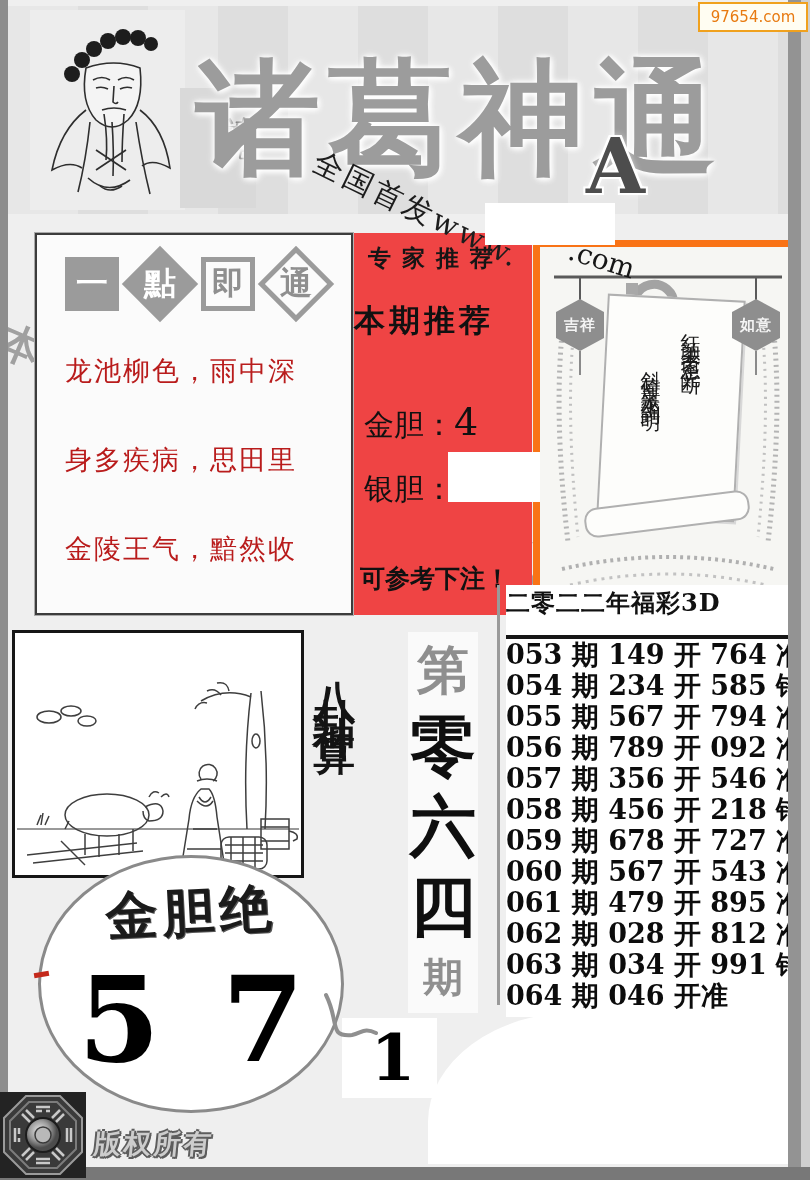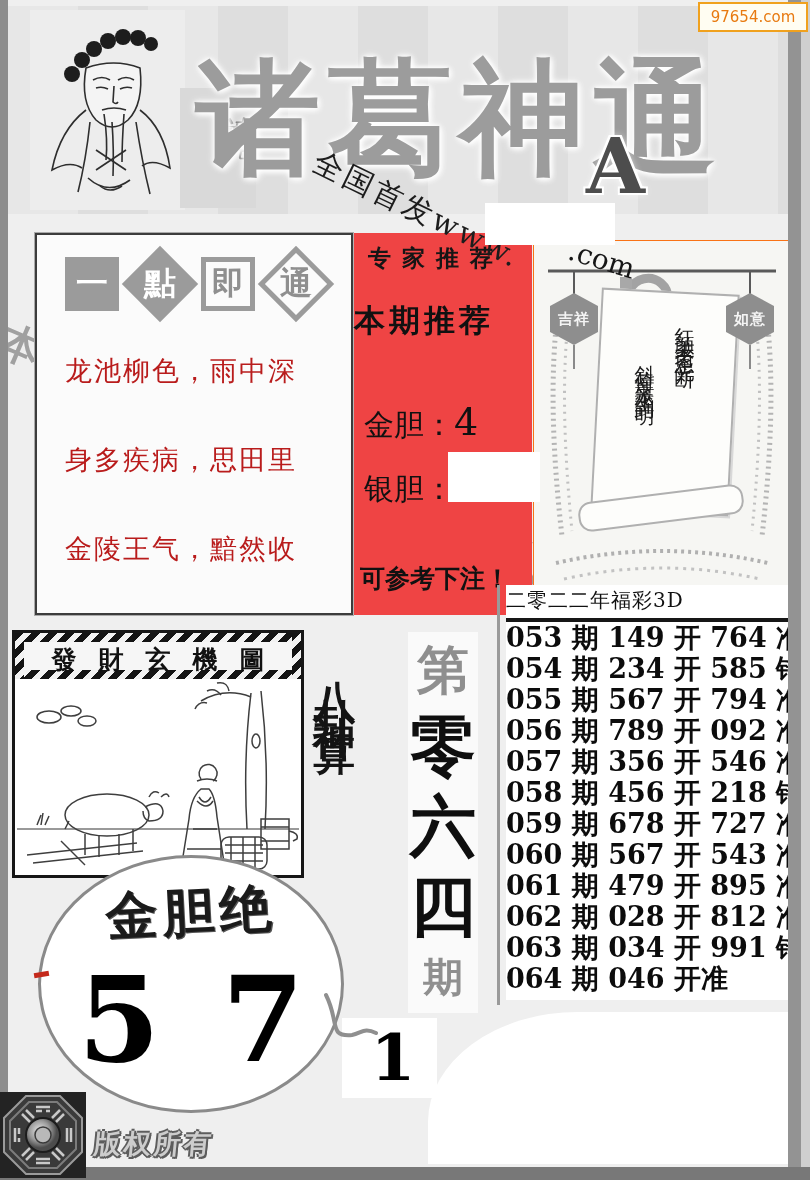--- a/index.html
+++ b/index.html
@@ -58,21 +58,21 @@
   
   .mid-col{left:353px;top:233px;width:178px;height:382px;background:#ef4444;border-left:1px solid #b5b5b5;z-index:3;}
   .expert{margin:10px 0 0 14px;font-size:23px;font-weight:700;letter-spacing:11px;color:#151515;}
   .period-title{margin:26px 0 0 0;font-size:31px;font-weight:700;letter-spacing:4px;}
   .pick{margin:18px 8px 0 10px;font-size:30px;font-weight:400;}
   .pick .val{font-size:38px;font-family:"DejaVu Serif",serif;}
   .pick1{margin-top:58px;}
   .note{margin:52px 0 0 6px;font-size:25px;font-weight:700;}
 
   
-  .scroll-panel{left:533px;top:240px;width:256px;height:360px;background:#f6f6f3;border:1px solid #f97316;z-index:3;}
+  .scroll-panel{left:533px;top:240px;width:256px;height:360px;background:#f6f6f3;border:7px solid #f97316;z-index:3;}
   .hex{position:absolute;width:48px;height:52px;background:#8e8e8e;color:#f4f4f4;
      clip-path:polygon(50% 0,100% 25%,100% 75%,50% 100%,0 75%,0 25%);
      display:flex;align-items:center;justify-content:center;font-size:15px;font-weight:700;letter-spacing:1px;}
   .hex-l{left:16px;top:52px;}
   .hex-r{left:192px;top:52px;}
   .scrollpaper{position:absolute;left:62px;top:50px;width:134px;height:218px;background:#fdfdfb;
      border:2px solid #b0b0b0;transform:rotate(3deg);box-shadow:2px 2px 0 #d8d8d8;}
   .roller{position:absolute;left:44px;top:252px;width:162px;height:26px;background:#fdfdfb;
      border:2px solid #b0b0b0;border-radius:13px;transform:rotate(-7deg);}
   .poem{position:absolute;writing-mode:vertical-rl;text-orientation:upright;font-size:20px;
@@ -98,22 +98,22 @@
      font-size:42px;font-weight:800;letter-spacing:17px;color:#141414;z-index:3;}
   .issue-col{left:408px;top:632px;width:70px;display:flex;flex-direction:column;align-items:center;
      background:#fafafa;padding:4px 0 8px;z-index:3;}
   .issue-prefix{font-size:52px;color:#8f8f8f;font-weight:700;}
   .issue-digit{font-size:66px;color:#0f0f0f;font-weight:700;line-height:80px;}
   .issue-suffix{font-size:40px;color:#8f8f8f;font-weight:700;margin-top:4px;}
 
   
   .divider{left:497px;top:585px;width:3px;height:420px;background:#9a9a9a;z-index:3;}
   .results{left:506px;top:585px;width:286px;background:#fff;z-index:3;padding-bottom:6px;}
-  .results-heading{font-size:20px;font-weight:400;letter-spacing:1px;border-bottom:4px solid #161616;
-     padding:2px 0 4px;white-space:nowrap;}
+  .results-heading{font-size:24px;font-weight:700;letter-spacing:1px;border-bottom:4px solid #161616;
+     padding:2px 0 16px;white-space:nowrap;}
   .result-row{font-size:27px;font-weight:700;line-height:30px;white-space:nowrap;color:#0c0c0c;margin-top:1px;}
 
   
   .round-patch{left:428px;top:1012px;width:366px;height:152px;background:#fff;
      border-top-left-radius:150px 110px;z-index:2;}
   .gold-circle{left:38px;top:855px;width:300px;height:252px;background:#fff;border:3px solid #8a8a8a;
      border-radius:50%;z-index:3;text-align:center;}
   .gold-label{margin-top:20px;font-size:52px;font-weight:900;letter-spacing:5px;color:#1b1b1b;
      transform:rotate(-3deg);text-shadow:1px 1px 0 #555;}
   .gold-nums{margin-top:2px;font-size:118px;font-weight:700;color:#000;}
@@ -231,27 +231,20 @@
     </svg>
     <div class="scrollpaper"></div>
     <div class="roller"></div>
     <div class="hex hex-l">吉祥</div>
     <div class="hex hex-r">如意</div>
     <div class="poem poem-r">红颜未老恩先断</div>
     <div class="poem poem-l">斜倚薰笼坐到明</div>
   </div>
 
   <div class="abs mystic-box">
-    <div class="mystic-head">
-      <div class="zz zz-top"></div>
-      <div class="zz zz-bot"></div>
-      <div class="zz zz-l"></div>
-      <div class="zz zz-r"></div>
-      <div class="mystic-title">發財玄機圖</div>
-    </div>
     <div class="mystic-art">
       <svg width="286" height="196" viewBox="0 0 286 196">
         <g fill="none" stroke="#3e3e3e" stroke-width="1.5">
           <ellipse cx="34" cy="38" rx="12" ry="6"></ellipse>
             <ellipse cx="56" cy="32" rx="10" ry="5"></ellipse>
             <ellipse cx="72" cy="42" rx="9" ry="5"></ellipse>
           <line x1="2" y1="150" x2="284" y2="150" stroke="#777"></line>
           <path d="M22,146 l4,-10 M26,146 l2,-12 M30,146 l4,-9"></path>
           <line x1="12" y1="176" x2="122" y2="164"></line>
             <line x1="18" y1="184" x2="128" y2="172"></line>

